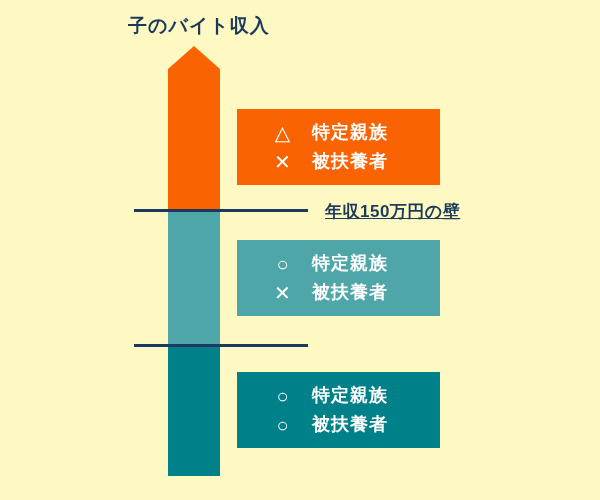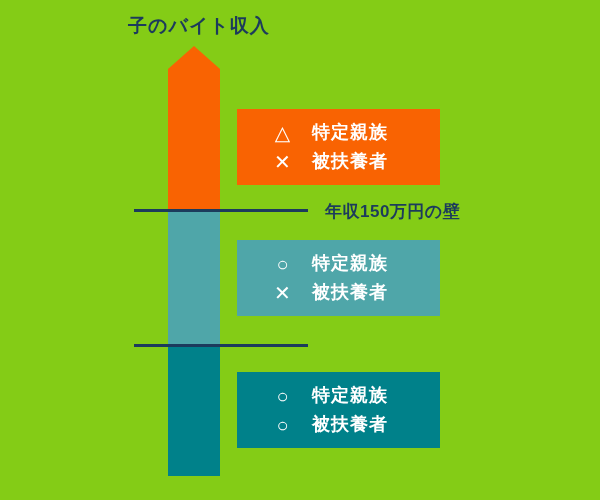--- a/index.html
+++ b/index.html
@@ -1,20 +1,20 @@
 <!DOCTYPE html>
 <html><head>
 <meta charset="utf-8">
 <style>
   html, body { margin: 0; padding: 0; background: #ffffff; }
   .canvas {
     position: relative;
     width: 600px;
     height: 500px;
-    background: #84cc16;
+    background: #fef9c3;
     overflow: hidden;
     font-family: "Liberation Sans", "DejaVu Sans", sans-serif;
   }
   .title {
     position: absolute;
     left: 128px;
     top: 13px;
     font-size: 19px;
     font-weight: bold;
     letter-spacing: 1px;
@@ -49,21 +49,21 @@
   .line-150 { top: 209px; }
   .line-130 { top: 344px; }
   .threshold-label {
     position: absolute;
     left: 325px;
     font-size: 17px;
     font-weight: bold;
     letter-spacing: 0.5px;
     white-space: nowrap;
   }
-  .label-150 { top: 200px; }
+  .label-150 { top: 200px; text-decoration: underline; }
   .label-130 { top: 335px; }
   
   .status-box {
     position: absolute;
     left: 237px;
     width: 203px;
     height: 76px;
     display: flex;
     flex-direction: column;
     justify-content: center;

